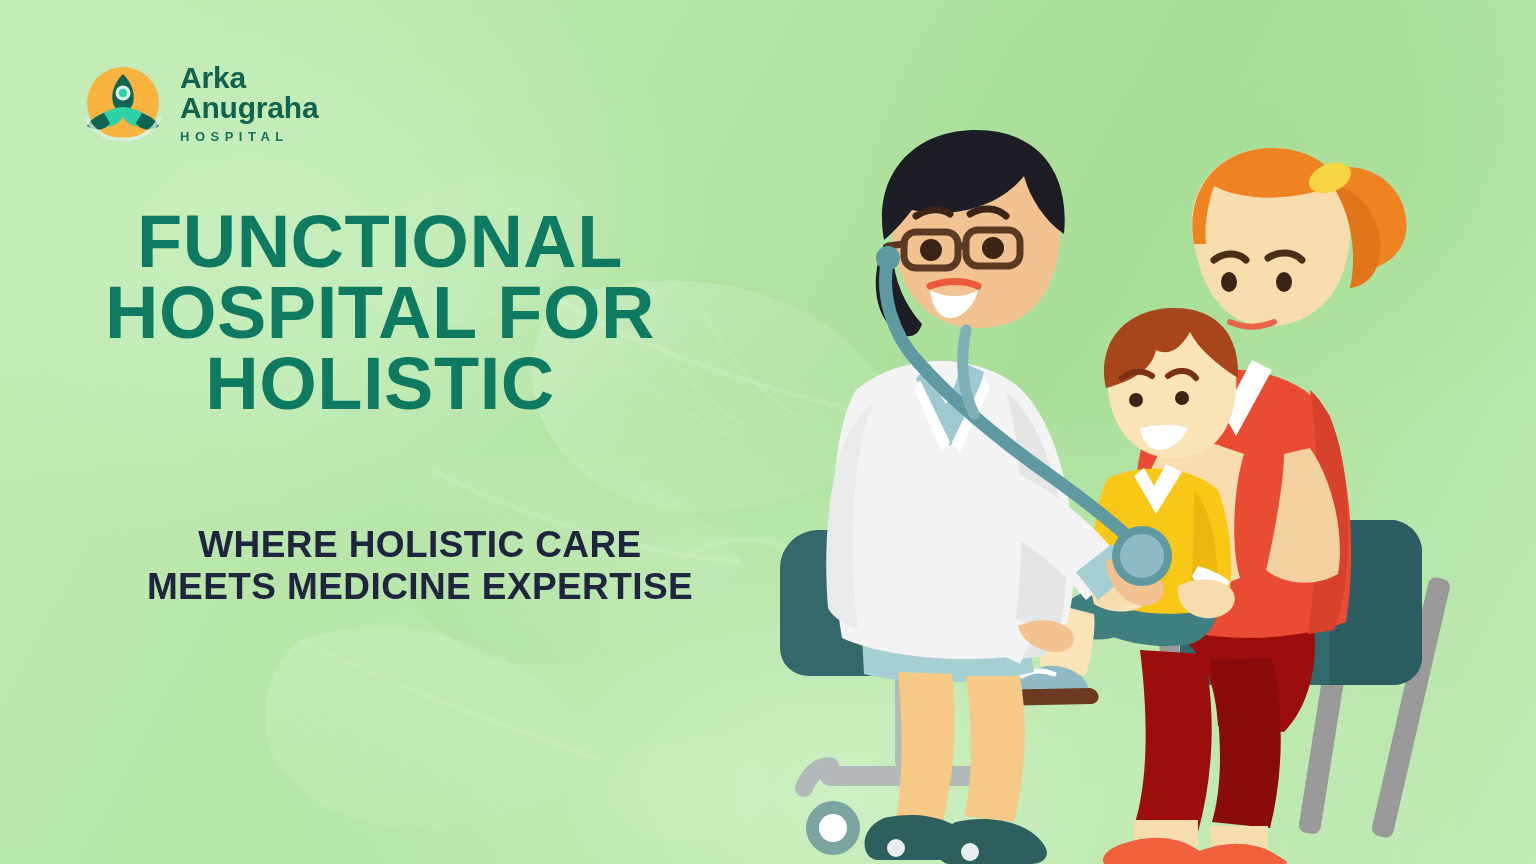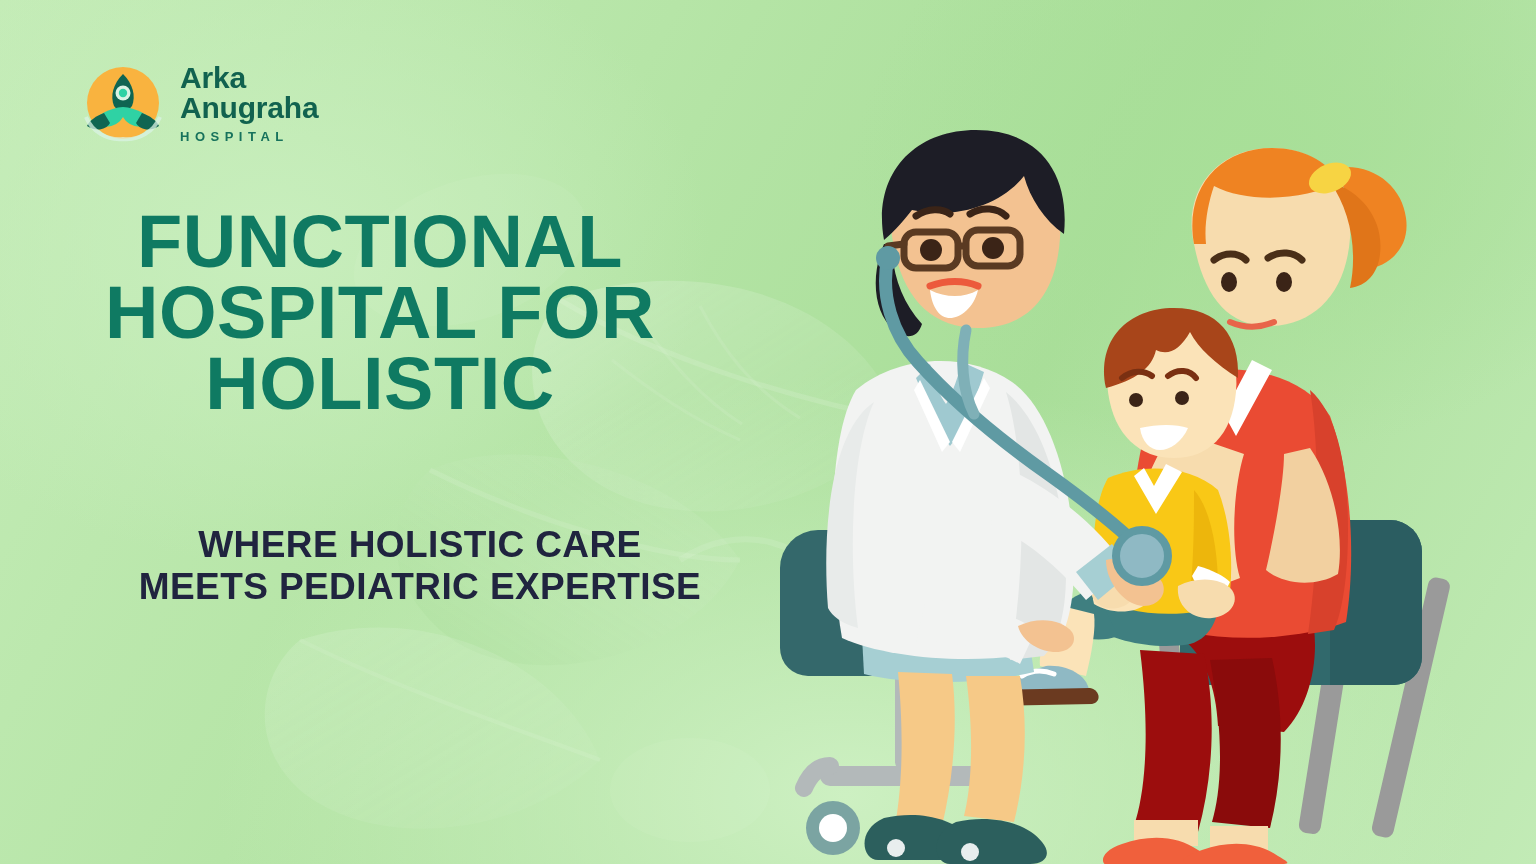--- a/index.html
+++ b/index.html
@@ -111,21 +111,21 @@
   </div>
 
   <div class="headline">
     <span>FUNCTIONAL</span>
     <span>HOSPITAL FOR</span>
     <span>HOLISTIC</span>
   </div>
 
   <div class="subhead">
     <span>WHERE HOLISTIC CARE</span>
-    <span>MEETS PEDIATRIC EXPERTISE</span>
+    <span>MEETS MEDICINE EXPERTISE</span>
   </div>
 
   <div class="illu">
     <svg width="766" height="864" viewBox="0 0 766 864">
 
       <g>
         <rect x="548" y="575" width="22" height="260" rx="8" fill="#9a9a9a" transform="rotate(9 559 705)"></rect>
         <rect x="630" y="575" width="22" height="265" rx="8" fill="#9a9a9a" transform="rotate(13 641 707)"></rect>
         <rect x="395" y="595" width="20" height="235" rx="8" fill="#9a9a9a" transform="rotate(-5 405 712)"></rect>
         <path d="M470 520 h150 a32 32 0 0 1 32 32 v105 a28 28 0 0 1 -28 28 h-190 a24 24 0 0 1 -24 -24 v-58 Z" fill="#31696c"></path>

